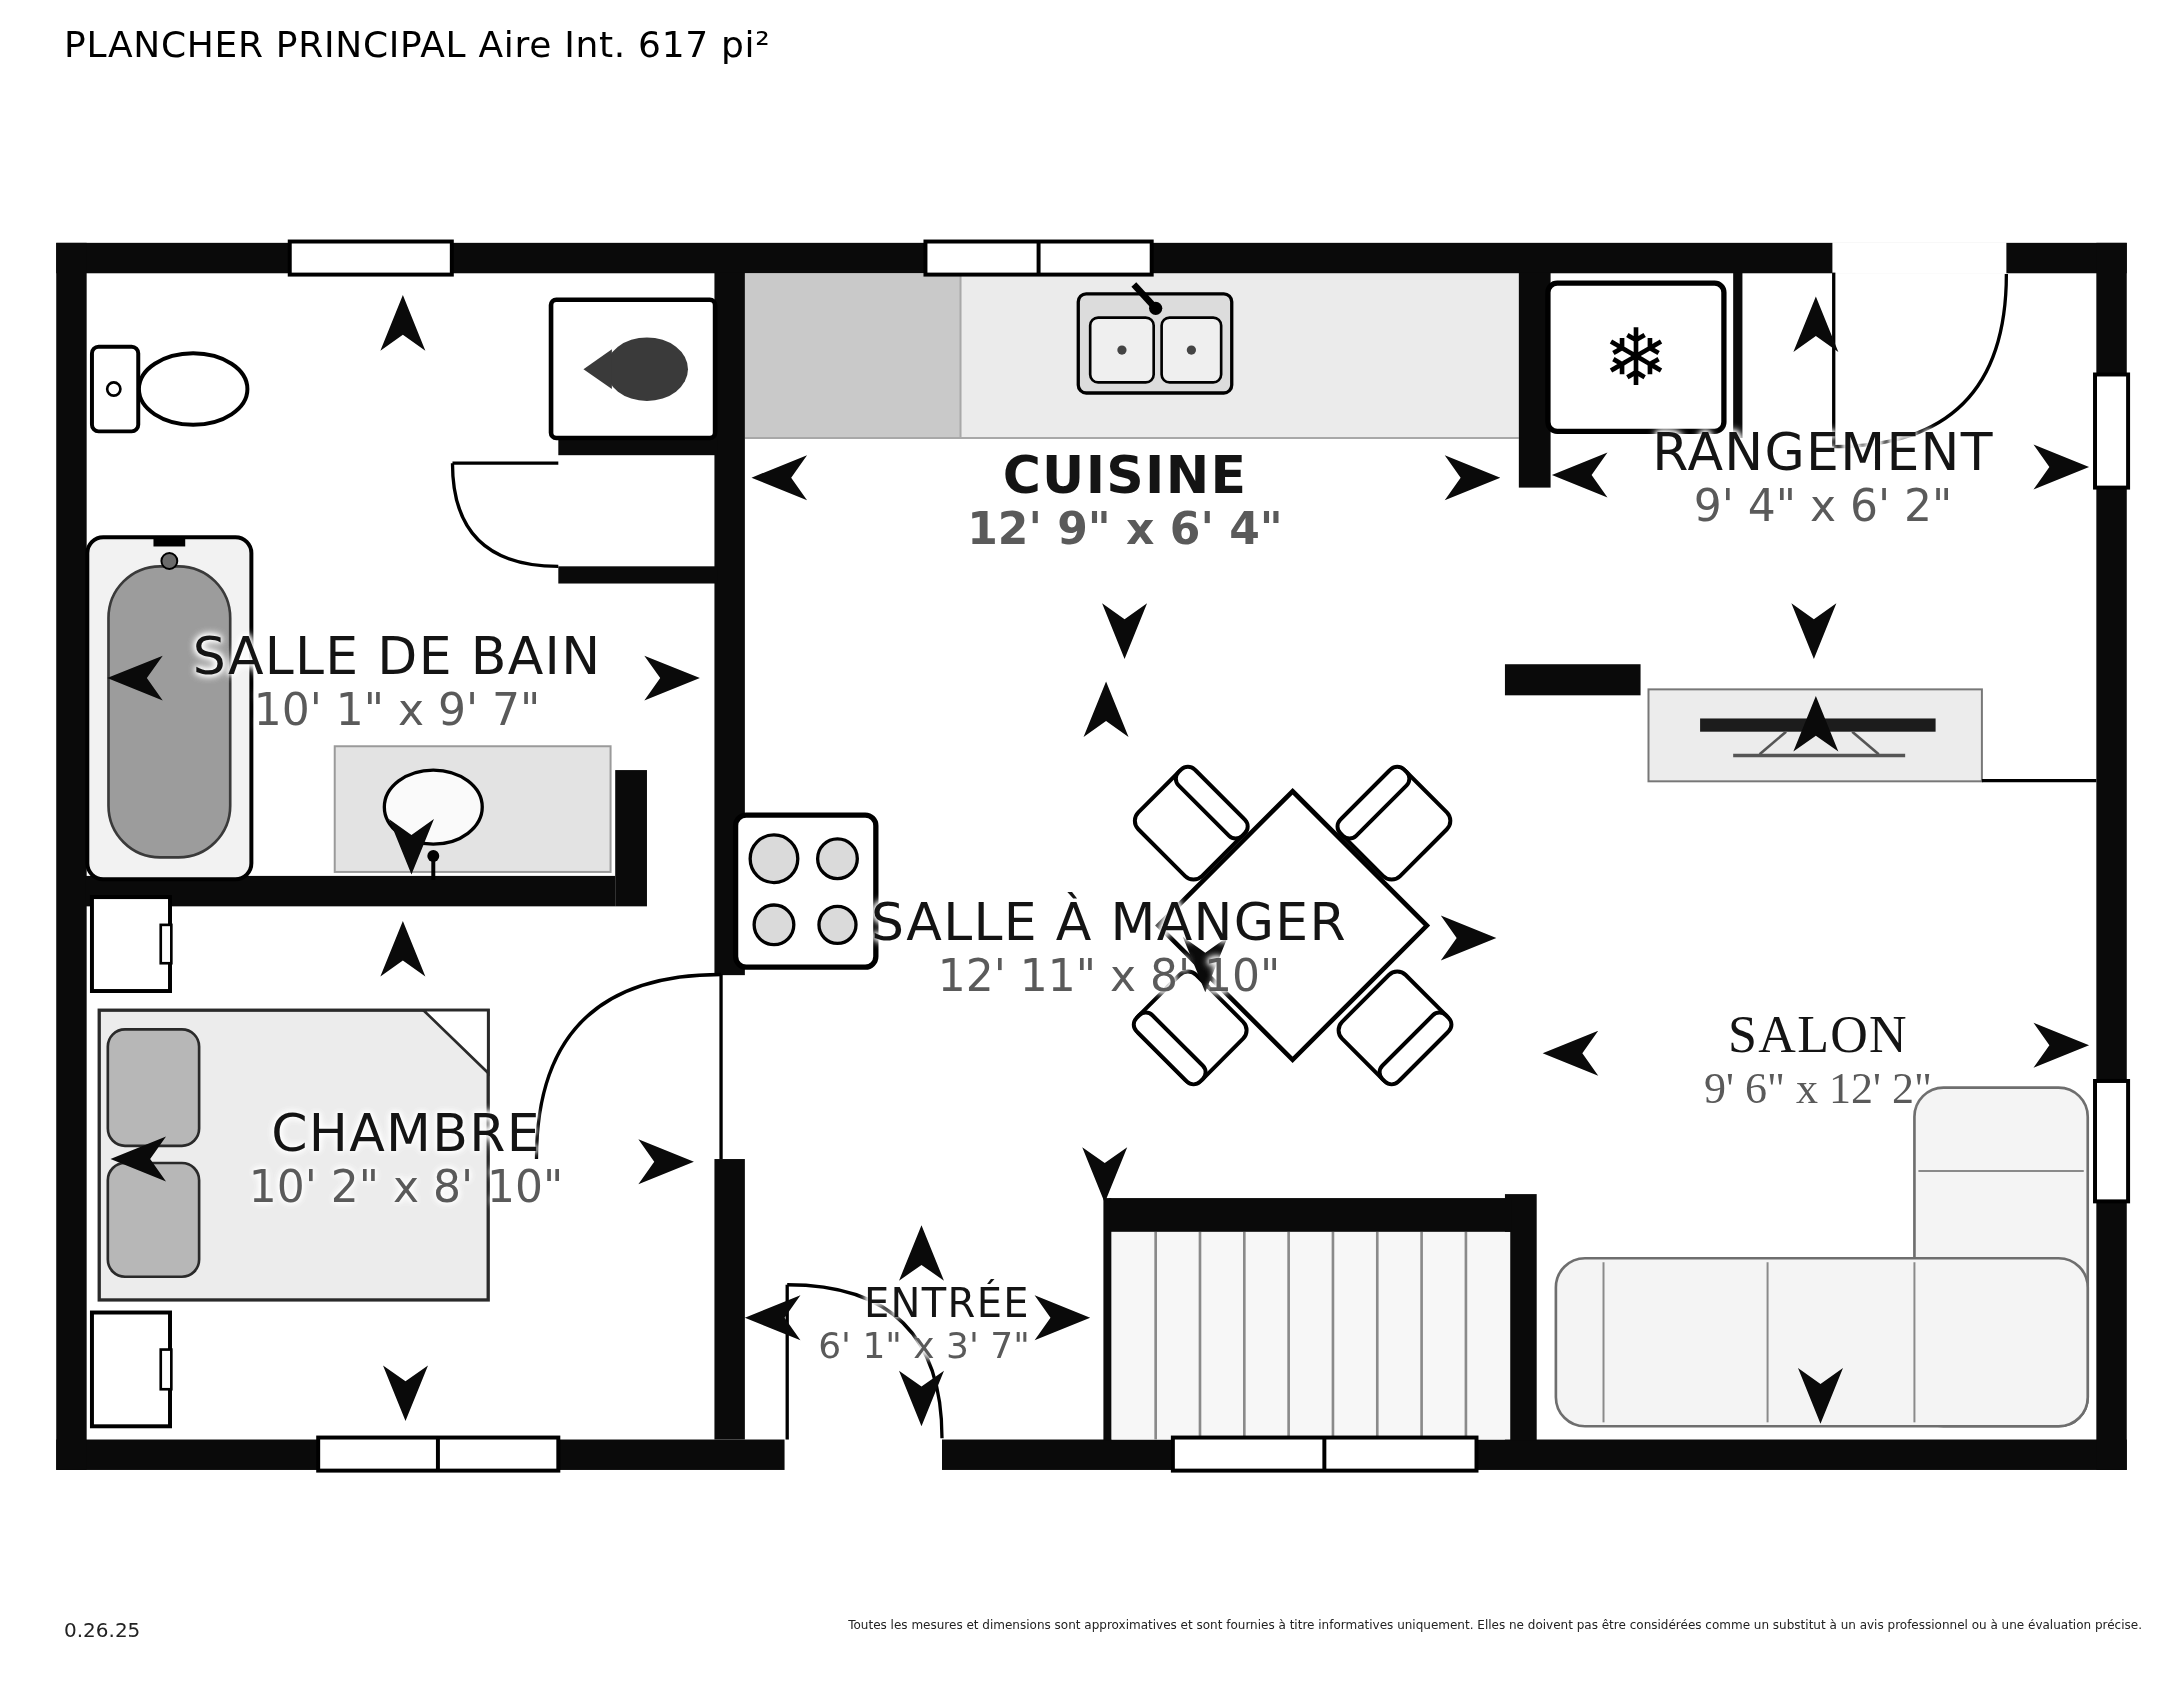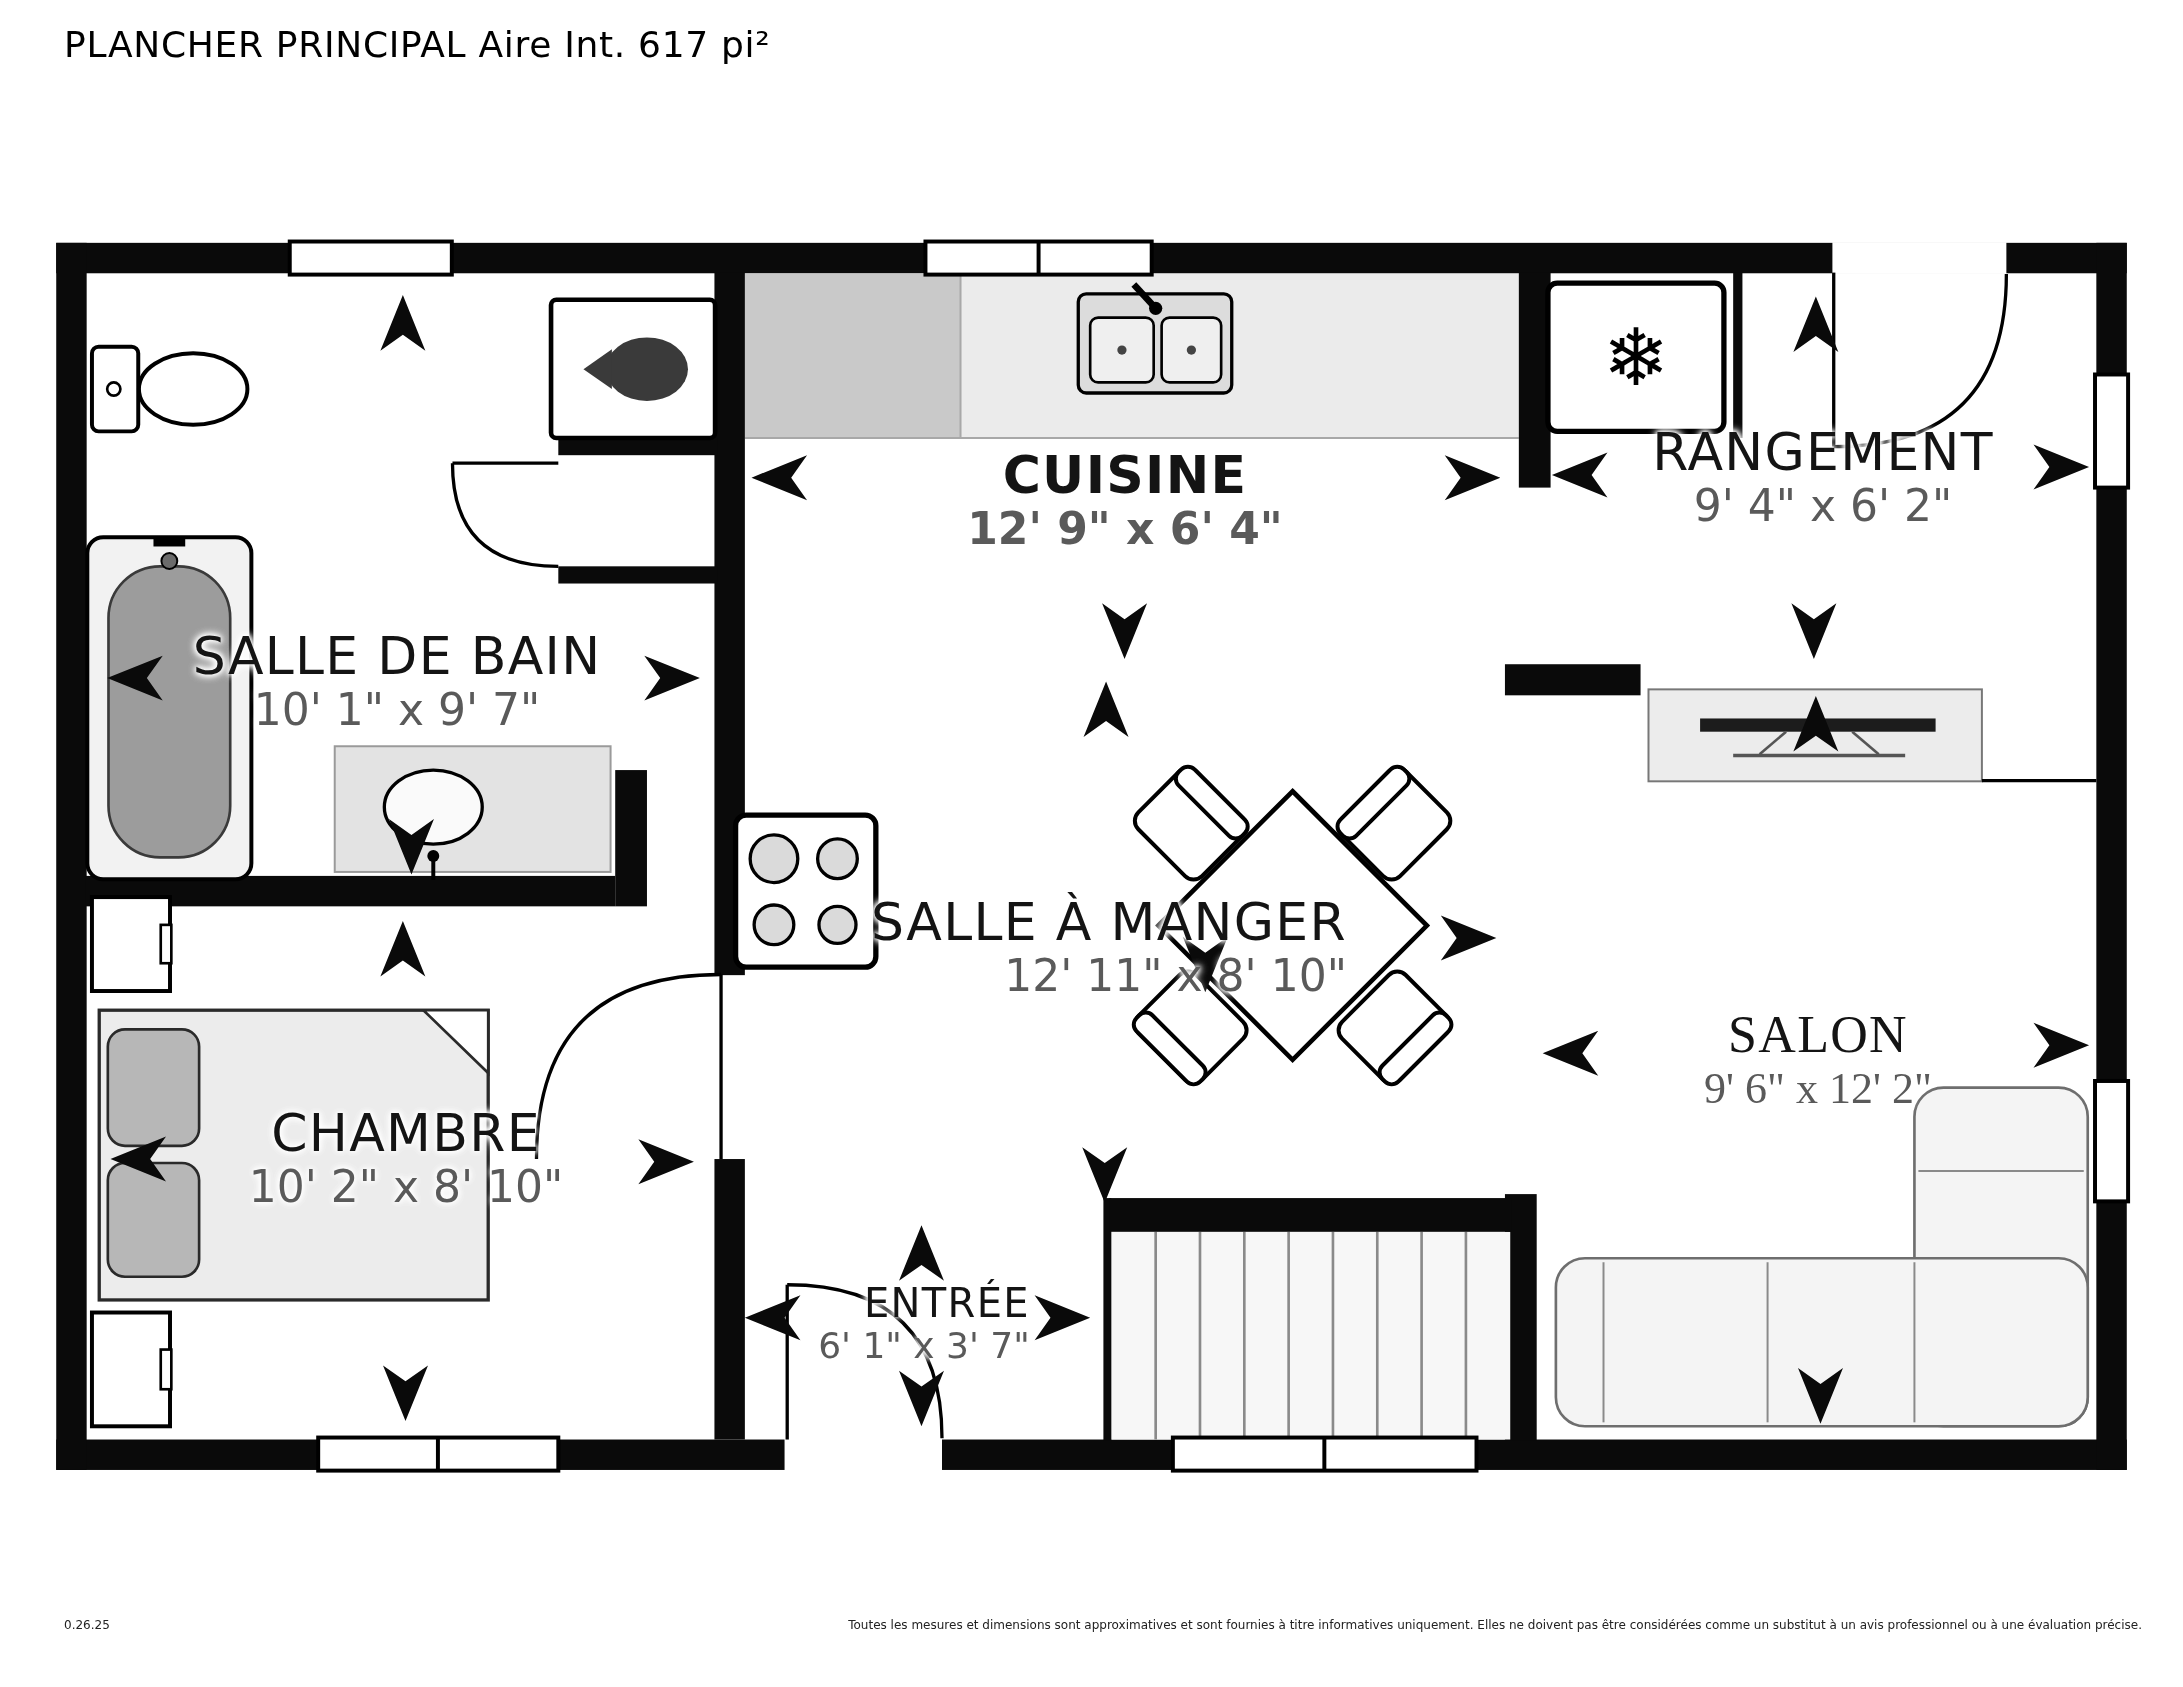--- a/index.html
+++ b/index.html
@@ -20,21 +20,21 @@
     font-size:52px;color:#141414;letter-spacing:1.3px;
     text-shadow:0 0 9.3px #fff,0 0 9.3px #fff,0 0 6.6px #fff,0 0 4px #fff;
   }
   .room-dims{
     font-size:44px;color:#5a5a5a;
     text-shadow:0 0 9.3px #fff,0 0 9.3px #fff,0 0 6.6px #fff,0 0 4px #fff;
   }
   .room-label.small .room-name{font-size:40px;}
   .room-label.small .room-dims{font-size:36px;}
   .footer-version{
-    position:absolute;left:64px;top:1618px;font-size:12px;color:#222;z-index:6;
+    position:absolute;left:64px;top:1618px;font-size:20px;color:#222;z-index:6;
   }
   .footer-disclaimer{
     position:absolute;right:41px;top:1618px;font-size:12px;color:#222;z-index:6;
     text-align:center;max-width:1952px;
   }
 </style>
 </head>
 <body>
 
 <div class="plan-title">PLANCHER PRINCIPAL Aire Int. 617 pi²</div>
@@ -263,21 +263,21 @@
 <div class="room-label" style="left:1823px;top:423px;">
   <div class="room-name">RANGEMENT</div>
   <div class="room-dims">9' 4" x 6' 2"</div>
 </div>
 
 <div class="room-label" style="left:397px;top:627px;">
   <div class="room-name">SALLE DE BAIN</div>
   <div class="room-dims">10' 1" x 9' 7"</div>
 </div>
 
-<div class="room-label" style="left:1109px;top:893px;text-align:right;">
+<div class="room-label" style="left:1109px;top:893px;">
   <div class="room-name">SALLE À MANGER</div>
   <div class="room-dims">12' 11" x 8' 10"</div>
 </div>
 
 <div class="room-label" style="left:406px;top:1104px;">
   <div class="room-name">CHAMBRE</div>
   <div class="room-dims">10' 2" x 8' 10"</div>
 </div>
 
 <div class="room-label" style="left:1818px;top:1006px;font-family:Liberation Serif, serif;">

